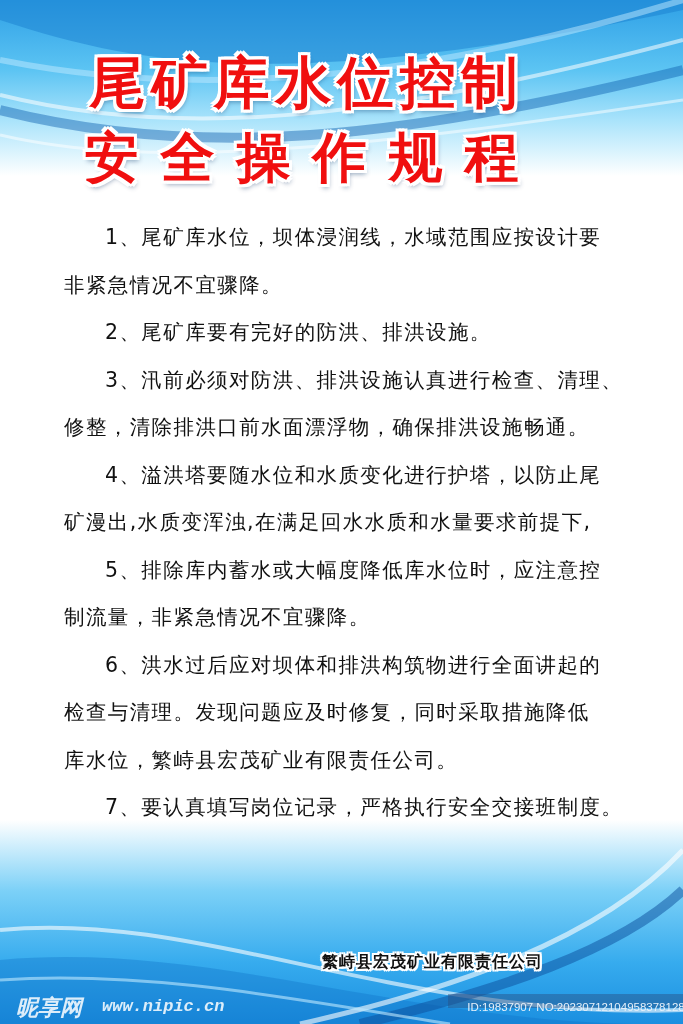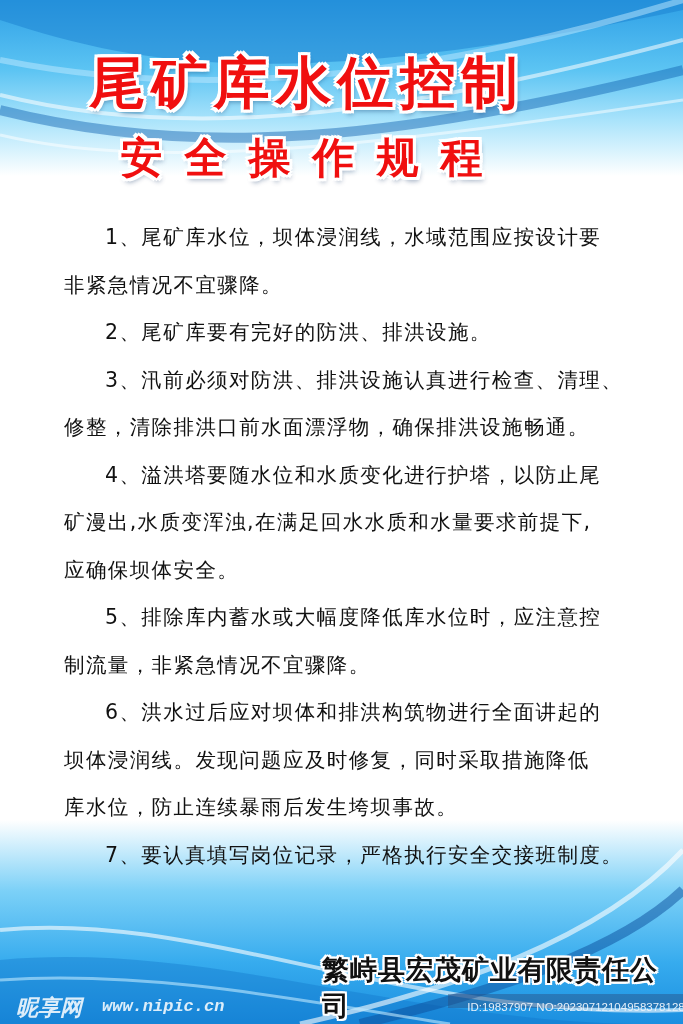--- a/index.html
+++ b/index.html
@@ -7,25 +7,25 @@
   .poster { position: absolute; left: 0; top: 0; width: 683px; height: 1024px; overflow: hidden; background: #ffffff; }
   .bg-top { position: absolute; left: 0; top: 0; width: 683px; height: 200px; overflow: hidden;
     background: linear-gradient(180deg, #2ea0e6 0%, #5cc4f3 35%, #a9e3fb 60%, #ffffff 88%); }
   .bg-bottom { position: absolute; left: 0; top: 820px; width: 683px; height: 204px; overflow: hidden;
     background: linear-gradient(0deg, #1b8fe0 0%, #36abee 30%, #7bd0f7 65%, #ffffff 100%); }
   svg.waves { position: absolute; left: 0; top: 0; }
   .title { position: absolute; left: 0; width: 613px; text-align: center; color: #f00f0f; font-weight: bold;
     font-family: "DejaVu Sans", sans-serif; letter-spacing: 6px;
     text-shadow: -3px -3px 0 #fff, 3px -3px 0 #fff, -3px 3px 0 #fff, 3px 3px 0 #fff, 0 -3px 0 #fff, 0 3px 0 #fff, -3px 0 0 #fff, 3px 0 0 #fff, 2px 4px 5px rgba(0,40,90,0.45); }
   .title1 { top: 50px; font-size: 56px; line-height: 66px; }
-  .title2 { top: 126px; font-size: 42px; line-height: 64px; letter-spacing: 22px; padding-left: 12px; box-sizing: border-box; }
+  .title2 { top: 126px; font-size: 54px; line-height: 64px; letter-spacing: 22px; padding-left: 12px; box-sizing: border-box; }
   .body-text { position: absolute; left: 64px; top: 214px; width: 570px; color: #111; font-size: 20.5px; line-height: 47.5px; letter-spacing: 1.4px; }
   .line { white-space: nowrap; height: 47.5px; }
   .indent { padding-left: 41px; }
-  .company { position: absolute; left: 322px; top: 952px; color: #111; font-weight: bold; font-size: 27px; letter-spacing: 1px;
+  .company { position: absolute; left: 322px; top: 952px; color: #111; font-weight: bold; font-size: 16px; letter-spacing: 1px;
     text-shadow: -2px -2px 0 #fff, 2px -2px 0 #fff, -2px 2px 0 #fff, 2px 2px 0 #fff, 0 -2px 0 #fff, 0 2px 0 #fff, -2px 0 0 #fff, 2px 0 0 #fff; }
   .wm-logo { position: absolute; left: 16px; top: 993px; color: rgba(255,255,255,0.85); font-size: 22px; font-weight: bold; font-style: italic; text-align: right; }
   .wm-url { position: absolute; left: 102px; top: 997px; color: rgba(255,255,255,0.85); font-size: 17px; font-weight: bold; font-style: italic; font-family: Liberation Mono, monospace; }
   .wm-id { position: absolute; left: 448px; top: 994px; width: 226px; height: 14px; background: rgba(40,80,130,0.45); color: #e6f0fa; font-size: 11.5px; line-height: 26px; text-align: center; font-family: "Liberation Sans", sans-serif; padding-left: 15px; }
 </style>
 </head>
 <body>
 
 <div class="poster">
   <div class="bg-top">
@@ -52,26 +52,25 @@
   <div class="title title2">安全操作规程</div>
 
   <div class="body-text">
     <div class="line indent">1、尾矿库水位，坝体浸润线，水域范围应按设计要</div>
     <div class="line">非紧急情况不宜骤降。</div>
     <div class="line indent">2、尾矿库要有完好的防洪、排洪设施。</div>
     <div class="line indent">3、汛前必须对防洪、排洪设施认真进行检查、清理、</div>
     <div class="line">修整，清除排洪口前水面漂浮物，确保排洪设施畅通。</div>
     <div class="line indent">4、溢洪塔要随水位和水质变化进行护塔，以防止尾</div>
     <div class="line">矿漫出,水质变浑浊,在满足回水水质和水量要求前提下,</div>
-    <div class="line">应确保坝体安全。</div>
     <div class="line indent">5、排除库内蓄水或大幅度降低库水位时，应注意控</div>
     <div class="line">制流量，非紧急情况不宜骤降。</div>
     <div class="line indent">6、洪水过后应对坝体和排洪构筑物进行全面讲起的</div>
-    <div class="line">坝体浸润线。发现问题应及时修复，同时采取措施降低</div>
-    <div class="line">库水位，防止连续暴雨后发生垮坝事故。</div>
+    <div class="line">检查与清理。发现问题应及时修复，同时采取措施降低</div>
+    <div class="line">库水位，繁峙县宏茂矿业有限责任公司。</div>
     <div class="line indent">7、要认真填写岗位记录，严格执行安全交接班制度。</div>
   </div>
 
   <div class="company">繁峙县宏茂矿业有限责任公司</div>
 
   <div class="wm-logo">昵享网</div>
   <div class="wm-url">www.nipic.cn</div>
   <div class="wm-id">ID:19837907 NO:20230712104958378128</div>
 </div>
 

